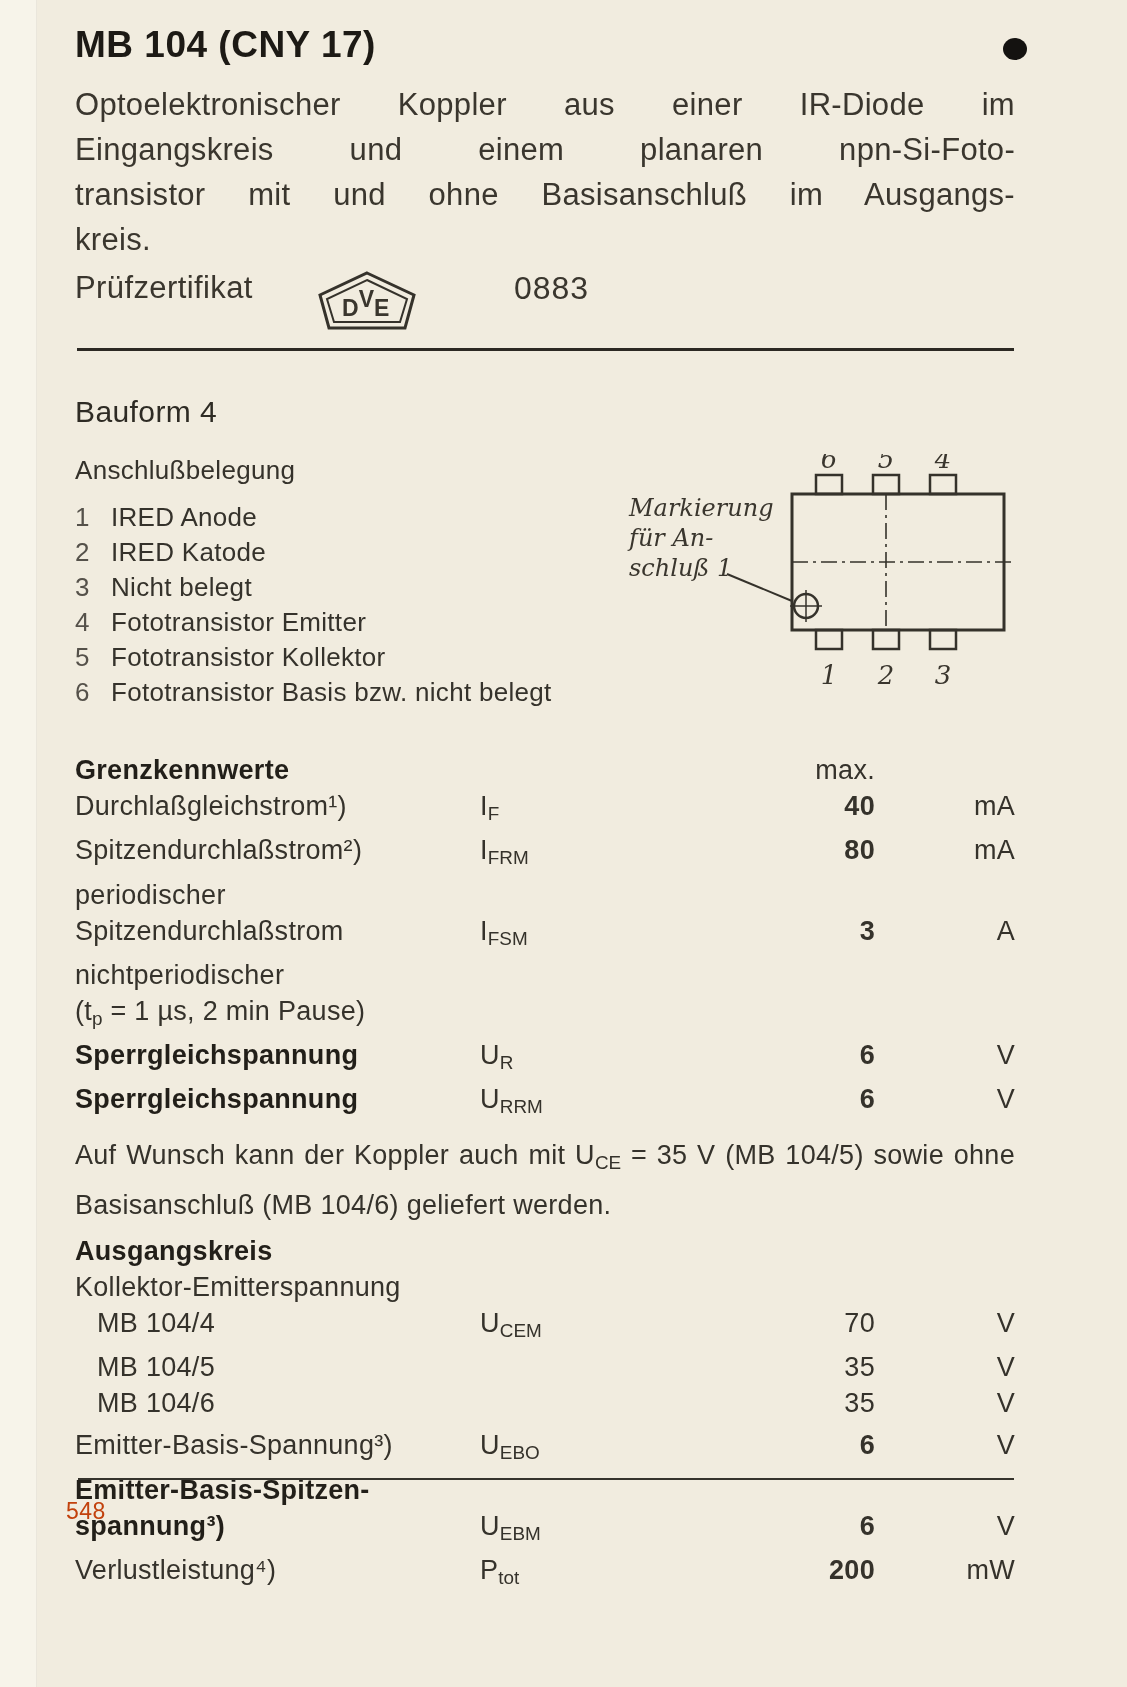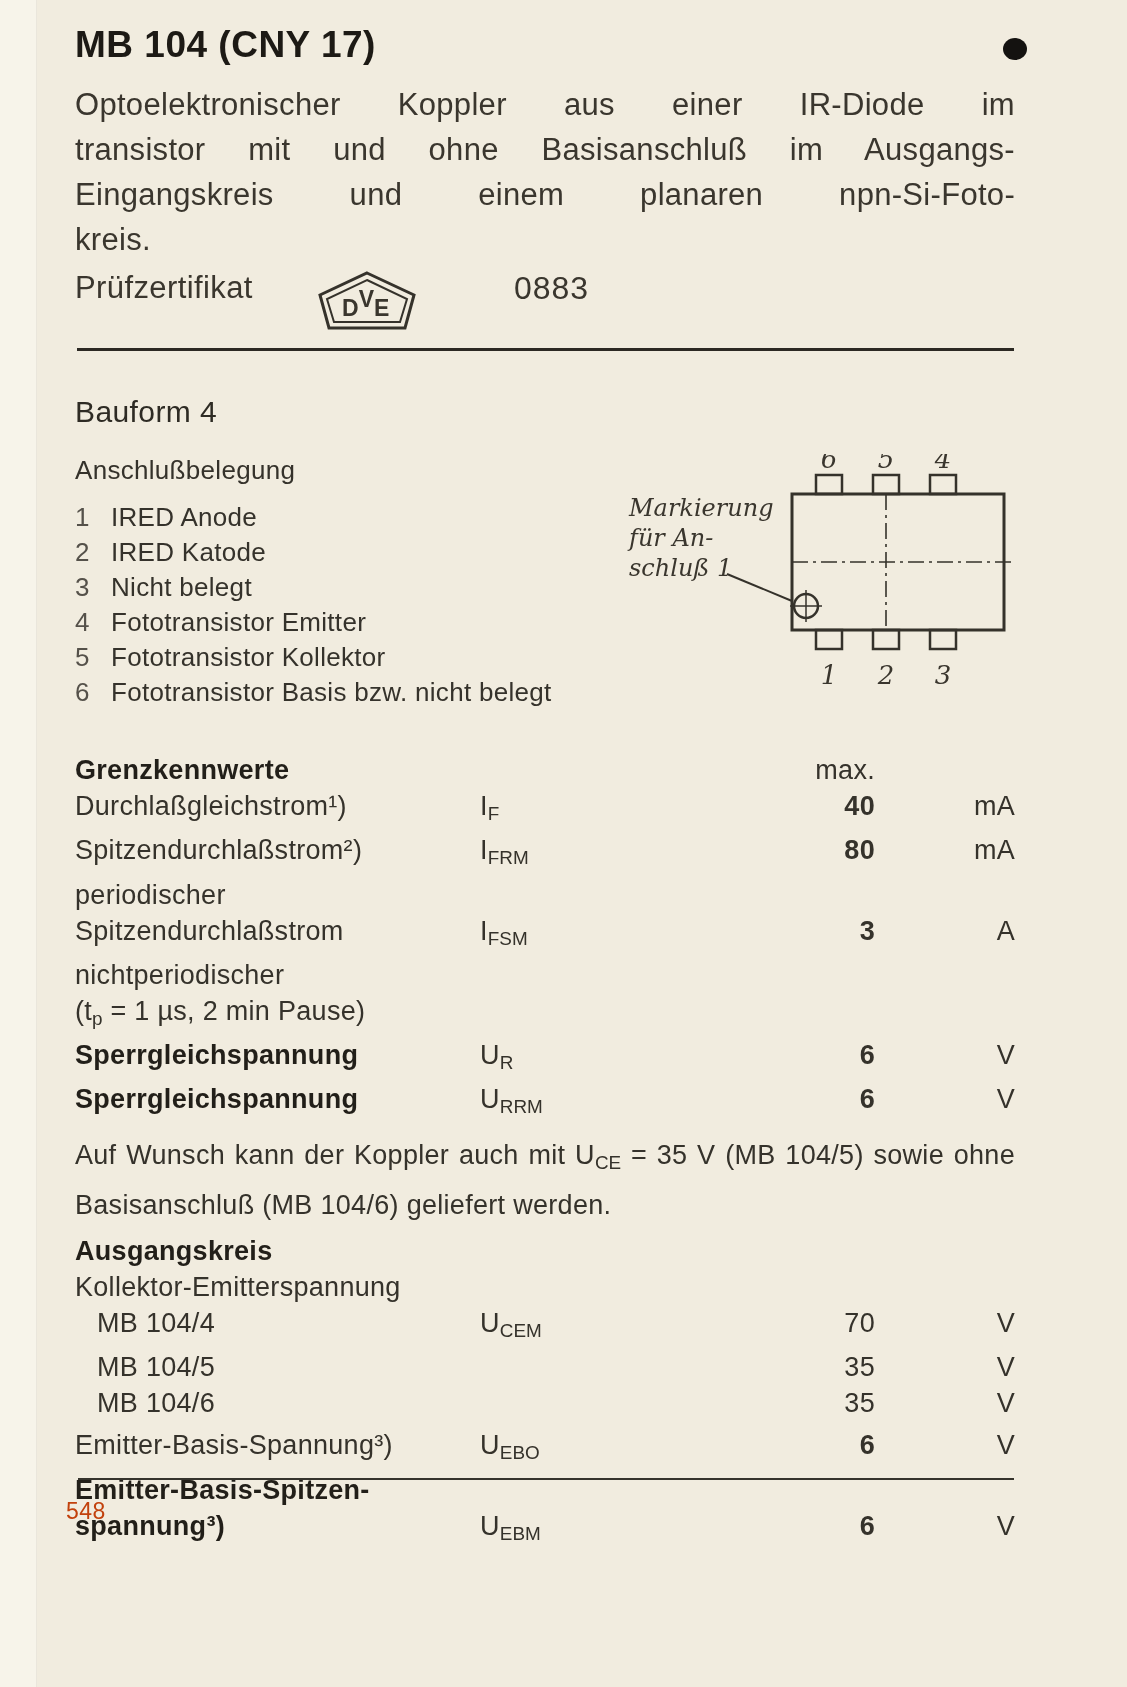--- a/index.html
+++ b/index.html
@@ -63,22 +63,22 @@
 
 <div class="content">
 
   <div class="header-row">
     <h1 class="page-title">MB 104 (CNY 17)</h1>
     <div class="corner-dot"></div>
   </div>
 
   <div class="intro">
     <div class="intro-line">Optoelektronischer Koppler aus einer IR-Diode im</div>
+    <div class="intro-line">Eingangskreis und einem planaren npn-Si-Foto-</div>
     <div class="intro-line">transistor mit und ohne Basisanschluß im Ausgangs-</div>
-    <div class="intro-line">Eingangskreis und einem planaren npn-Si-Foto-</div>
     <div class="intro-line last">kreis.</div>
   </div>
 
   <div class="cert-row">
     <span class="cert-label">Prüfzertifikat</span>
     <svg class="vde-logo" width="104" height="64" viewBox="0 0 104 64">
       <polygon points="52,3 99,25 90,58 14,58 5,25" fill="none" stroke="#35322b" stroke-width="3"></polygon>
       <polygon points="52,10 92,29 85,52 19,52 12,29" fill="none" stroke="#35322b" stroke-width="2"></polygon>
       <text x="27" y="46" font-size="23" font-weight="bold" font-family="Liberation Sans, sans-serif"><tspan>D</tspan><tspan dy="-9">V</tspan><tspan dy="9">E</tspan></text>
     </svg>
@@ -212,17 +212,23 @@
   </div>
 
   <div class="cont bold">Emitter-Basis-Spitzen-</div>
   <div class="trow">
     <div class="bold">spannung³)</div>
     <div class="sym"><span>U</span><span class="sub">EBM</span></div>
     <div class="c-val">6</div>
     <div class="c-unit">V</div>
   </div>
 
+  <div class="trow">
+    <div>Verlustleistung⁴)</div>
+    <div class="sym"><span>P</span><span class="sub">tot</span></div>
+    <div class="c-val">200</div>
+    <div class="c-unit">mW</div>
+  </div>
 
 </div>
 
 <hr class="bottom-rule">
 <div class="page-num">548</div>
 
 </body></html>

